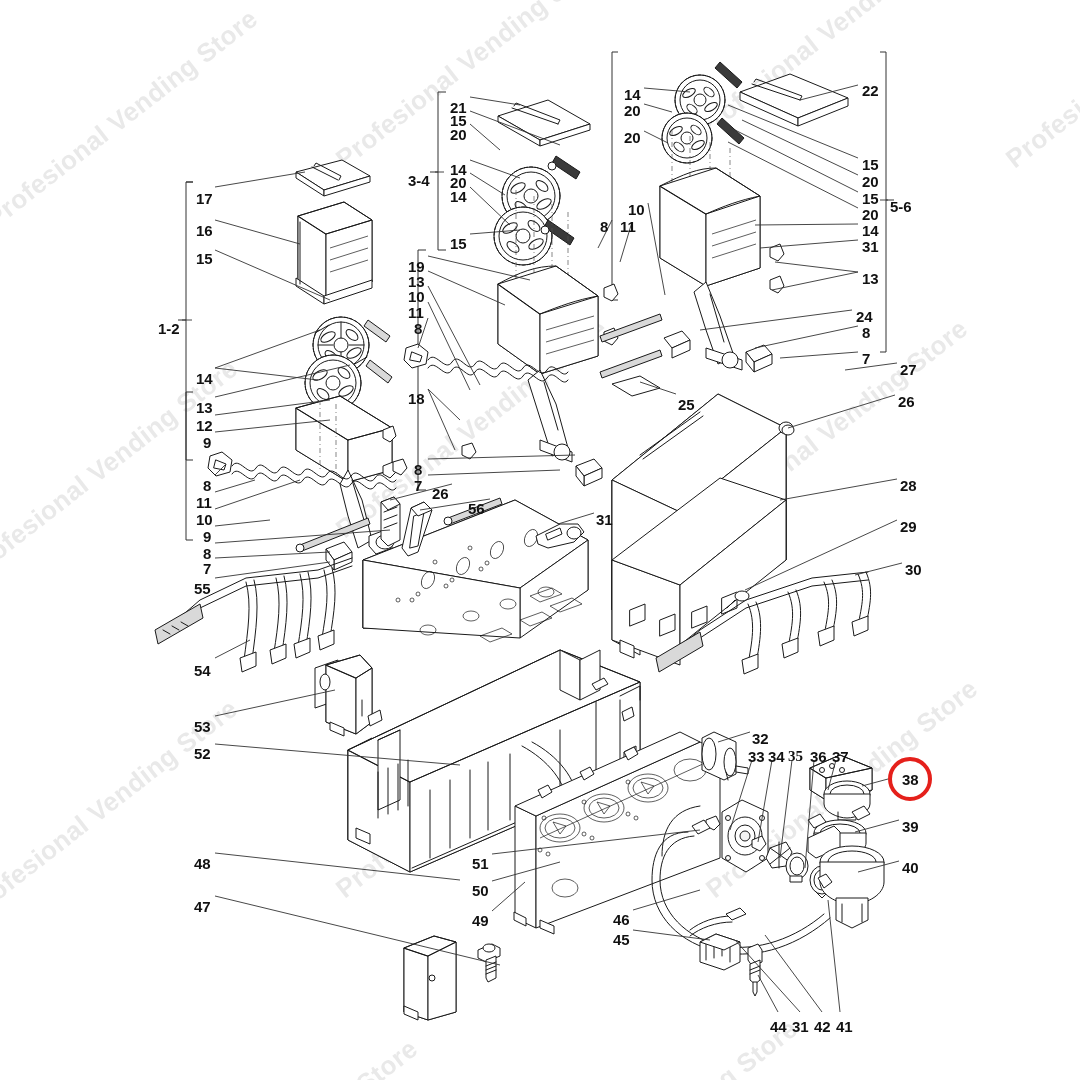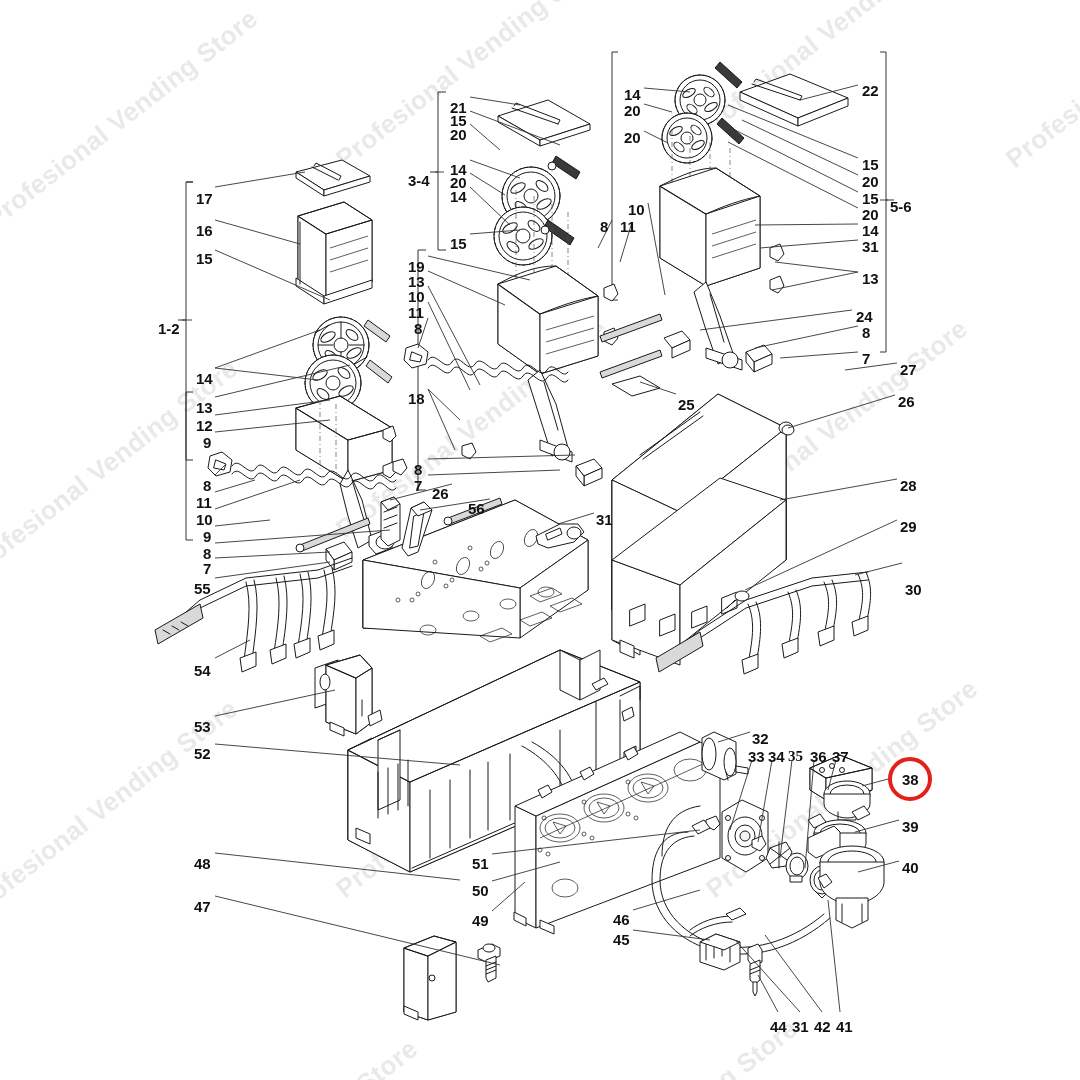--- a/index.html
+++ b/index.html
@@ -691,21 +691,21 @@
       <div class="lbl" style="left: 890px; top: 198px; text-align: center;">5-6</div>
       <div class="lbl" style="left: 862px; top: 270px;">13</div>
       <div class="lbl" style="left: 856px; top: 308px;">24</div>
       <div class="lbl" style="left: 862px; top: 324px;">8</div>
       <div class="lbl" style="left: 862px; top: 350px;">7</div>
       <div class="lbl" style="left: 900px; top: 361px;">27</div>
       <div class="lbl" style="left: 678px; top: 396px;">25</div>
       <div class="lbl" style="left: 898px; top: 393px;">26</div>
       <div class="lbl" style="left: 900px; top: 477px;">28</div>
       <div class="lbl" style="left: 900px; top: 518px;">29</div>
-      <div class="lbl" style="left: 905px; top: 561px; margin-top: 20px;">30</div>
+      <div class="lbl" style="left: 905px; top: 561px;">30</div>
       <div class="lbl" style="left: 596px; top: 511px;">31</div>
       <div class="lbl" style="left: 472px; top: 855px;">51</div>
       <div class="lbl" style="left: 472px; top: 882px;">50</div>
       <div class="lbl" style="left: 472px; top: 912px;">49</div>
       <div class="lbl" style="left: 613px; top: 911px;">46</div>
       <div class="lbl" style="left: 613px; top: 931px;">45</div>
       <div class="lbl" style="left: 752px; top: 730px;">32</div>
       <div class="lbl" style="left: 748px; top: 748px;">33</div>
       <div class="lbl" style="left: 768px; top: 748px;">34</div>
       <div class="lbl" style="left: 788px; top: 748px; font-family: Liberation Serif, serif;">35</div>

